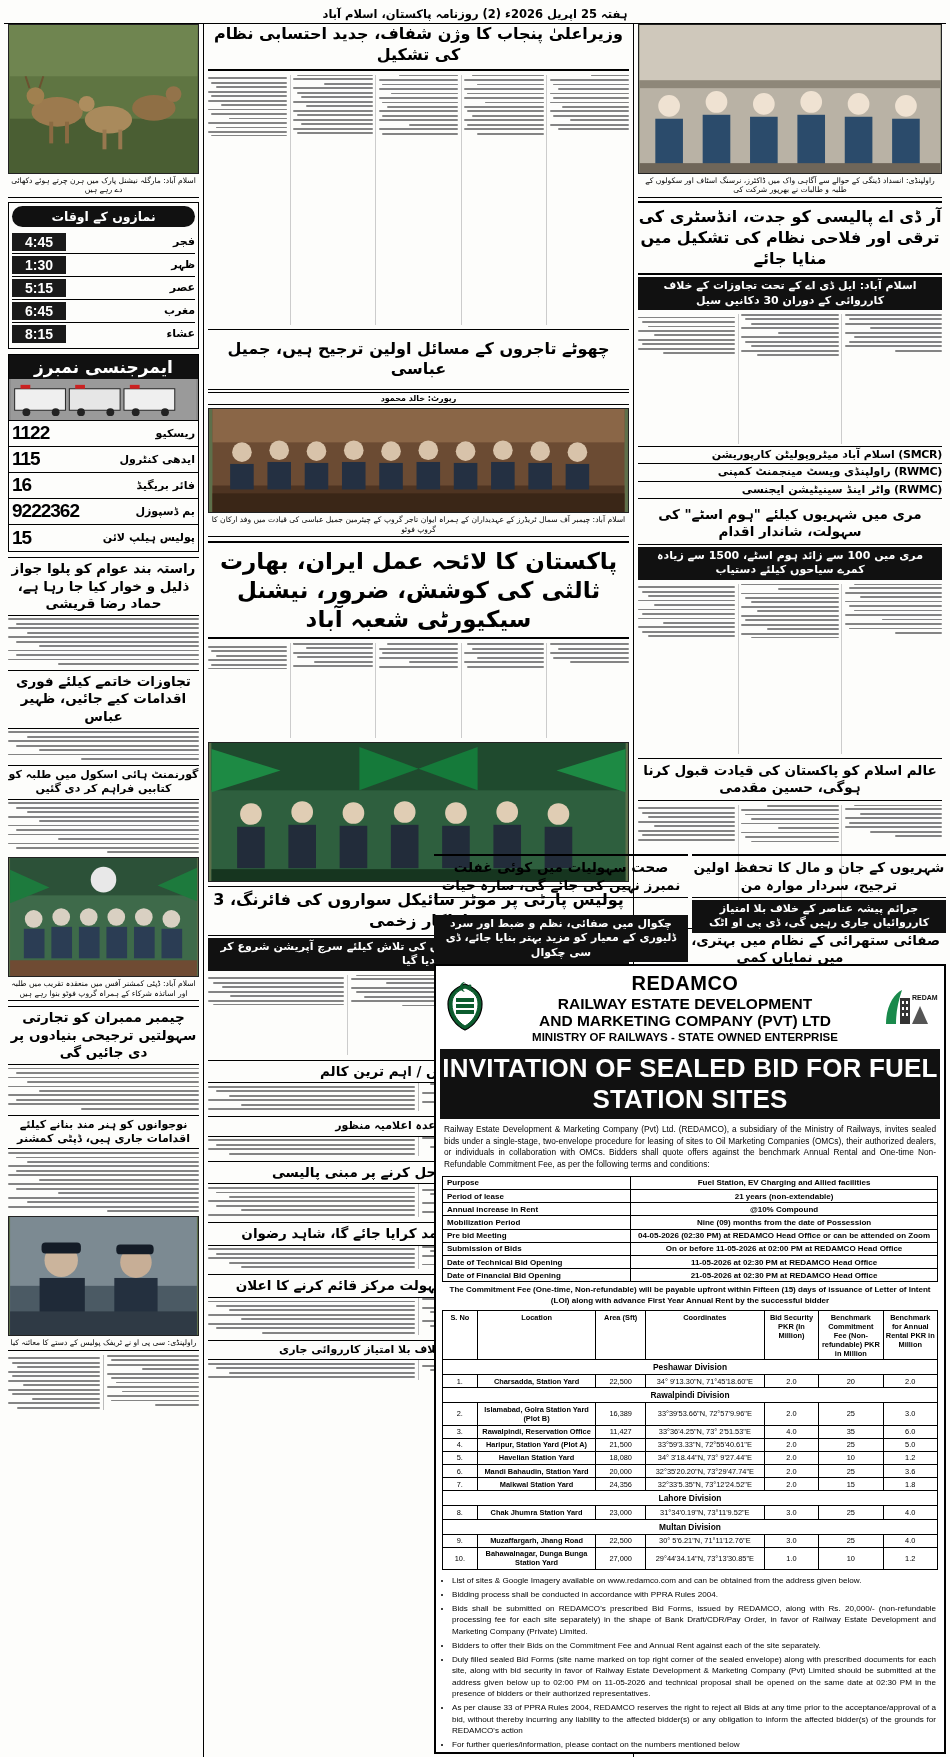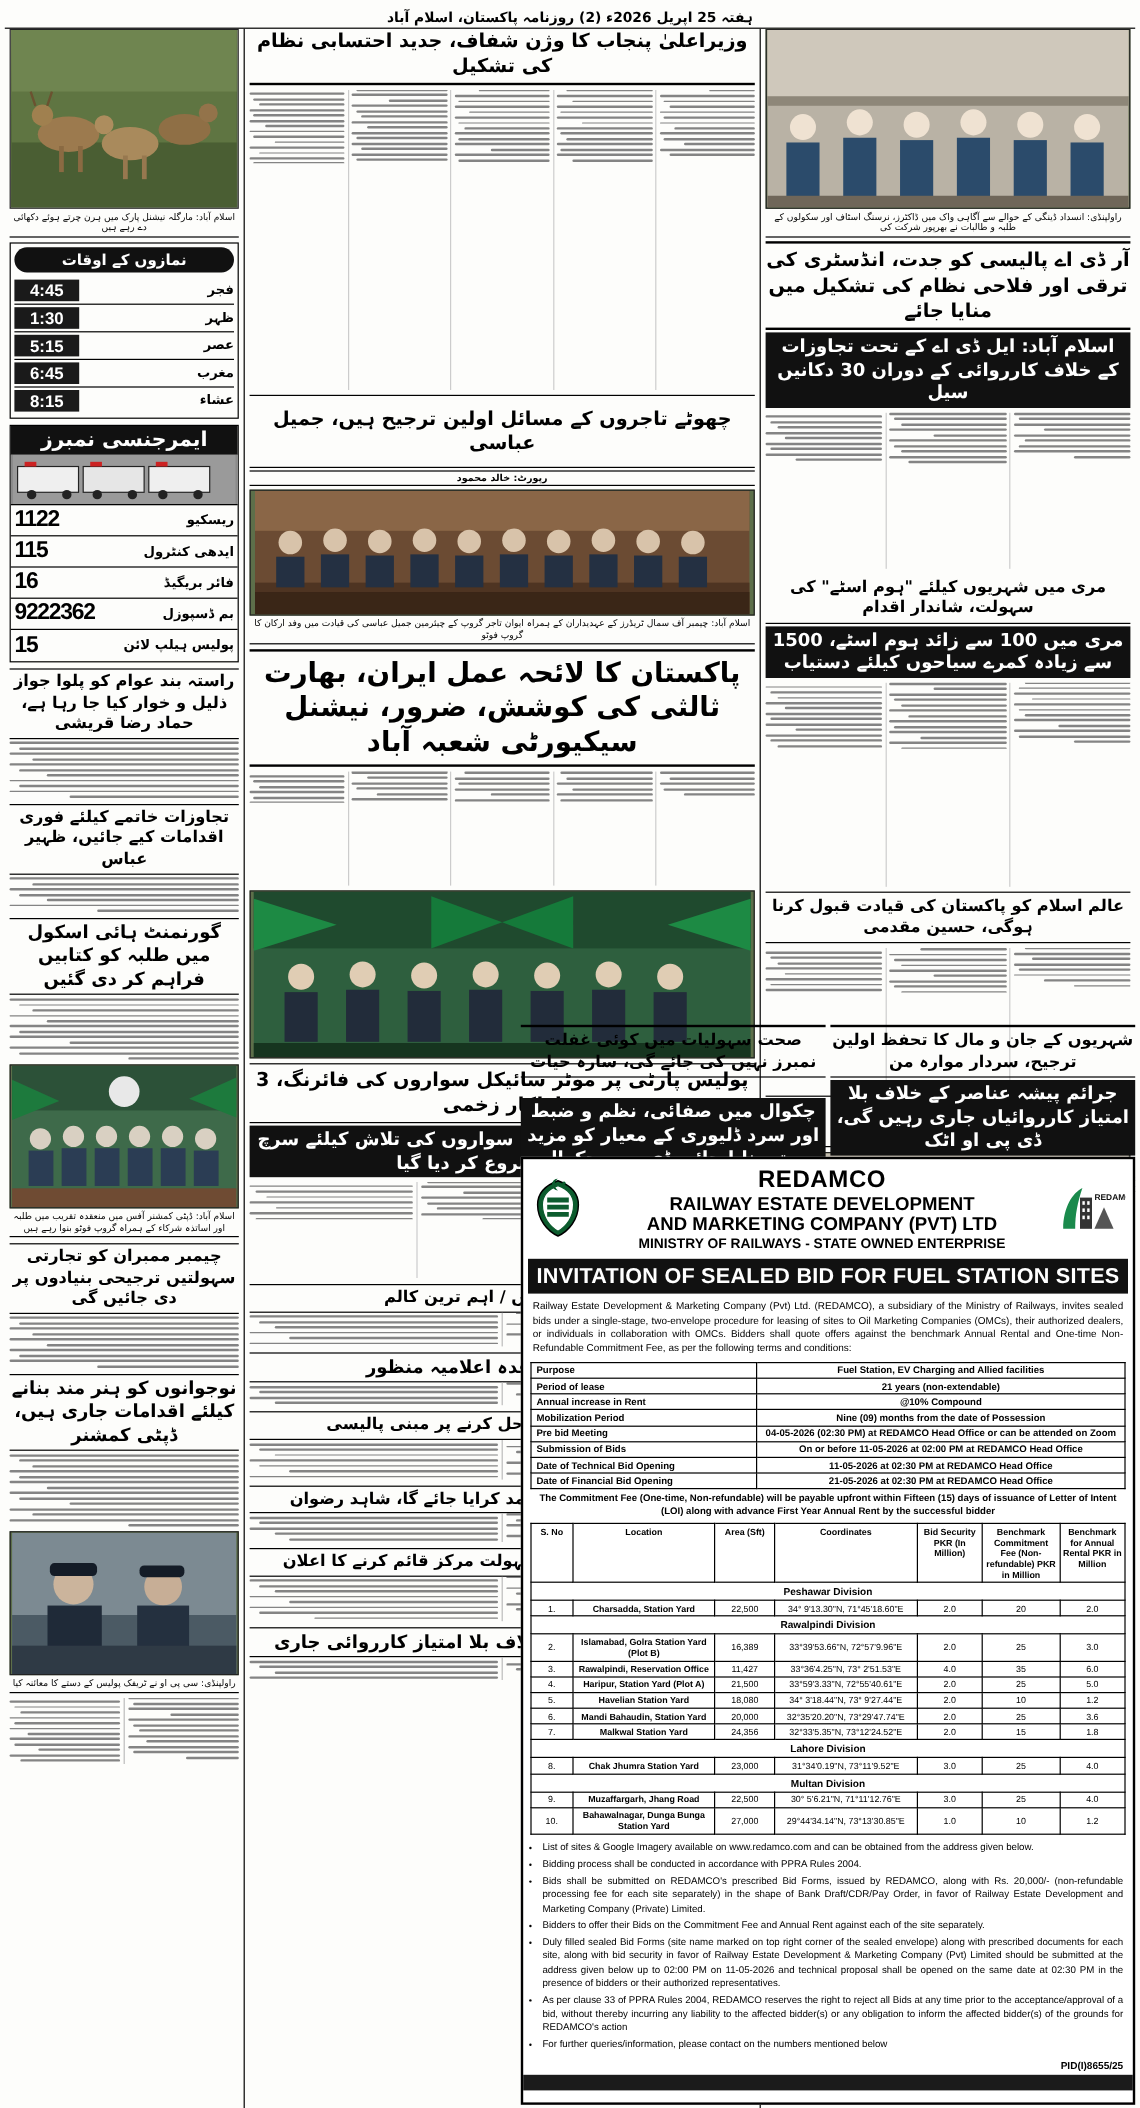--- a/index.html
+++ b/index.html
@@ -27,21 +27,21 @@
   .fakelines.rtl span { margin-left:auto; }
 
   .hl {
     font-family:"DejaVu Sans", sans-serif;
     direction:rtl; text-align:center; font-weight:bold;
     letter-spacing:-.3px;
   }
   .hl-xl { font-size:23px; line-height:1.25; }
   .hl-lg { font-size:16px; line-height:1.3; }
   .hl-md { font-size:13.5px; line-height:1.3; }
-  .hl-sm { font-size:15px; line-height:1.3; }
+  .hl-sm { font-size:11px; line-height:1.3; }
   .inv { background:#111; color:#fff; padding:2px 5px; display:block; }
 
   
   .masthead {
     height:20px; display:flex; align-items:center; justify-content:center;
     font-family:"DejaVu Sans", sans-serif; direction:rtl;
     font-size:11.5px; font-weight:bold; border-bottom:1px solid #000;
   }
 
   
@@ -104,21 +104,21 @@
   }
   .ad-head { display:flex; align-items:center; padding:6px 6px 2px; gap:22px; }
   .ad-crest { width:46px; height:50px; flex:0 0 46px; }
   .ad-titles { flex:1; text-align:center; }
   .ad-t1 { font-size:20px; font-weight:bold; letter-spacing:.5px; }
   .ad-t2 { font-size:15.5px; font-weight:bold; line-height:1.12; }
   .ad-t3 { font-size:11.5px; font-weight:bold; margin-top:1px; }
   .ad-logo { width:56px; height:42px; flex:0 0 56px; }
   .ad-banner {
     background:#111; color:#fff; text-align:center; font-weight:bold;
-    font-size:18px; padding:4px 2px; margin:4px 4px 5px;
+    font-size:26px; padding:4px 2px; margin:4px 4px 5px;
     letter-spacing:.2px;
   }
   .ad-intro { font-size:8.3px; line-height:1.42; padding:0 8px 5px; text-align:justify; }
 
   table.terms, table.sites { width:calc(100% - 12px); margin:0 6px; border-collapse:collapse; }
   table.terms td { border:1px solid #000; font-size:8px; padding:1.6px 4px; font-weight:bold; }
   table.terms td.k { width:38%; }
   table.terms td.v { text-align:center; }
   .ad-note { font-size:8px; font-weight:bold; padding:3px 8px; text-align:center; line-height:1.35;}
 
@@ -759,20 +759,25 @@
         <span class="s96"></span>
           <span class="s100"></span>
           <span class="s74"></span>
           <span class="s100"></span>
         <span class="s90"></span>
           <span class="s96"></span>
           <span class="s100"></span>
           <span class="s48"></span>
       </div>
 
+      <div style="margin-top:2px;">
+        <div class="hl hl-sm" style="text-align:right;border-top:1px solid #000;padding:1px 0;">(SMCR) اسلام آباد میٹروپولیٹن کارپوریشن</div>
+        <div class="hl hl-sm" style="text-align:right;border-top:1px solid #000;padding:1px 0;">(RWMC) راولپنڈی ویسٹ مینجمنٹ کمپنی</div>
+        <div class="hl hl-sm" style="text-align:right;border-top:1px solid #000;border-bottom:1px solid #000;padding:1px 0;">(RWMC) واٹر اینڈ سینیٹیشن ایجنسی</div>
+      </div>
 
       <div class="hl hl-md" style="border-bottom:1px solid #000;padding:3px 0;margin-top:4px;">مری میں شہریوں کیلئے "ہوم اسٹے" کی سہولت، شاندار اقدام</div>
       <div class="hl hl-sm inv" style="margin-top:2px;">مری میں 100 سے زائد ہوم اسٹے، 1500 سے زیادہ کمرے سیاحوں کیلئے دستیاب</div>
 
       <div class="fakelines dense rtl" style="column-count:3;column-gap:6px;column-rule:1px solid #ccc;margin-top:4px;height:170px;">
         <span class="s100"></span>
           <span class="s96"></span>
           <span class="s90"></span>
           <span class="s100"></span>
         <span class="s84"></span>

